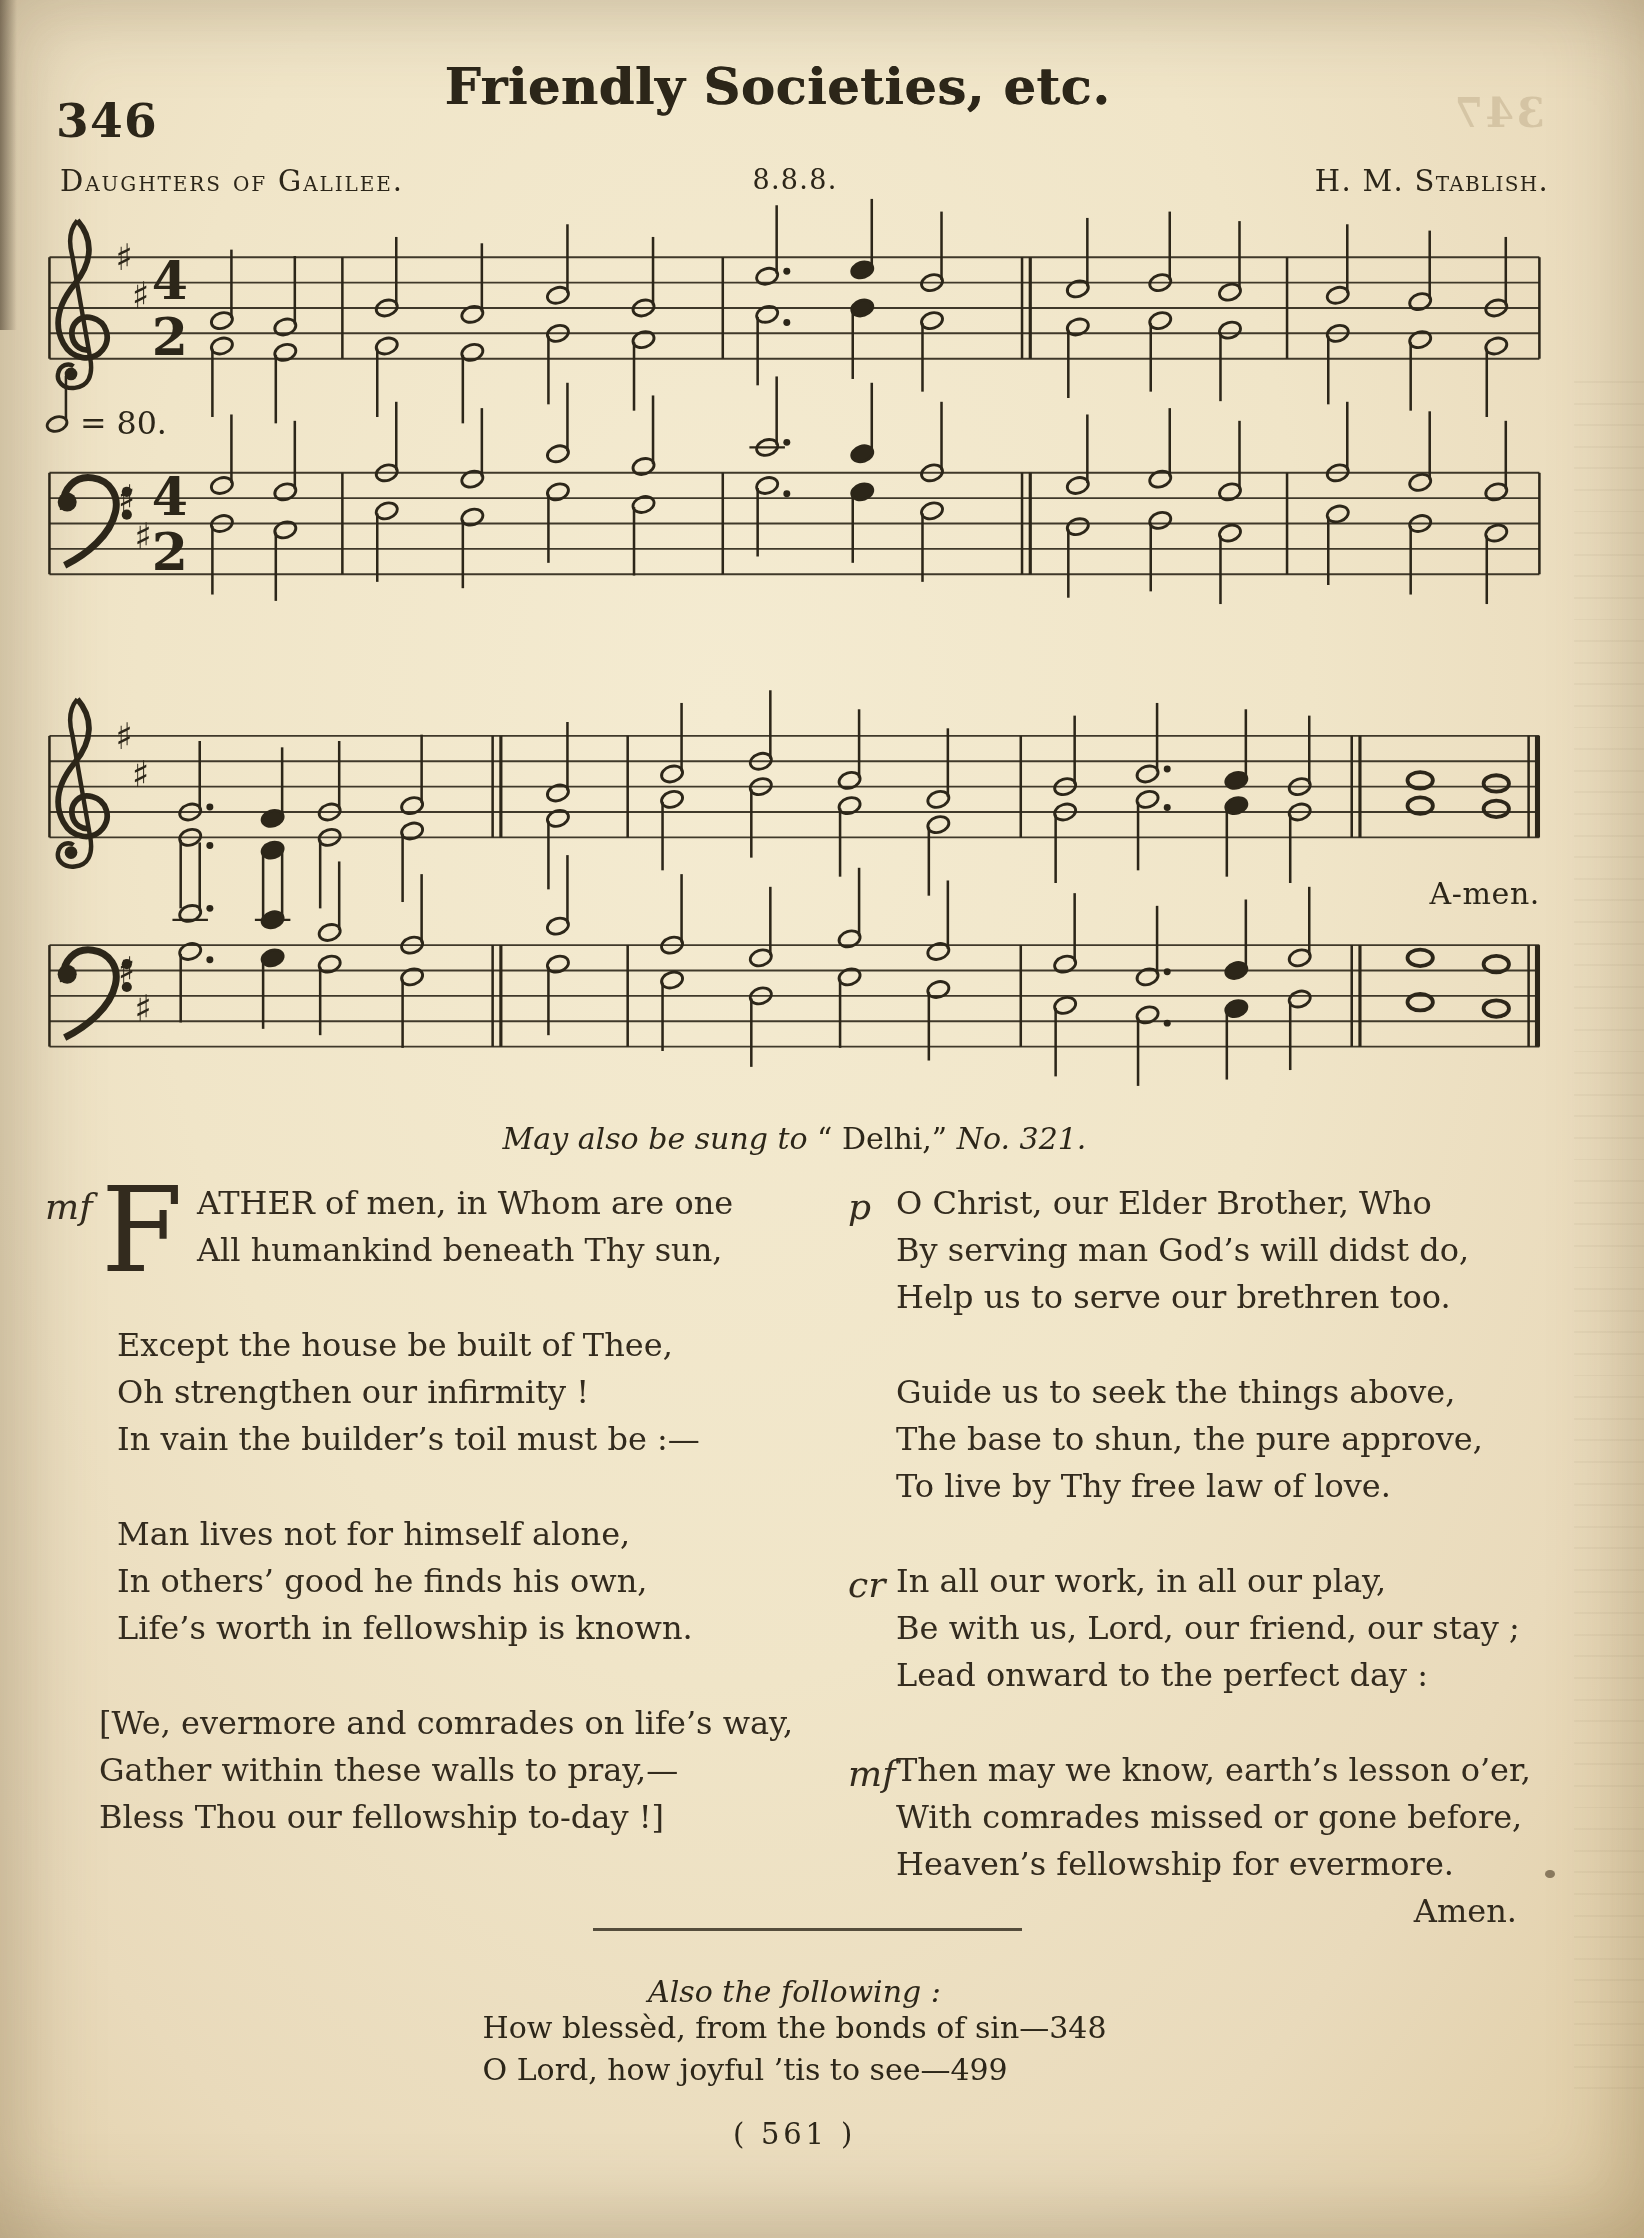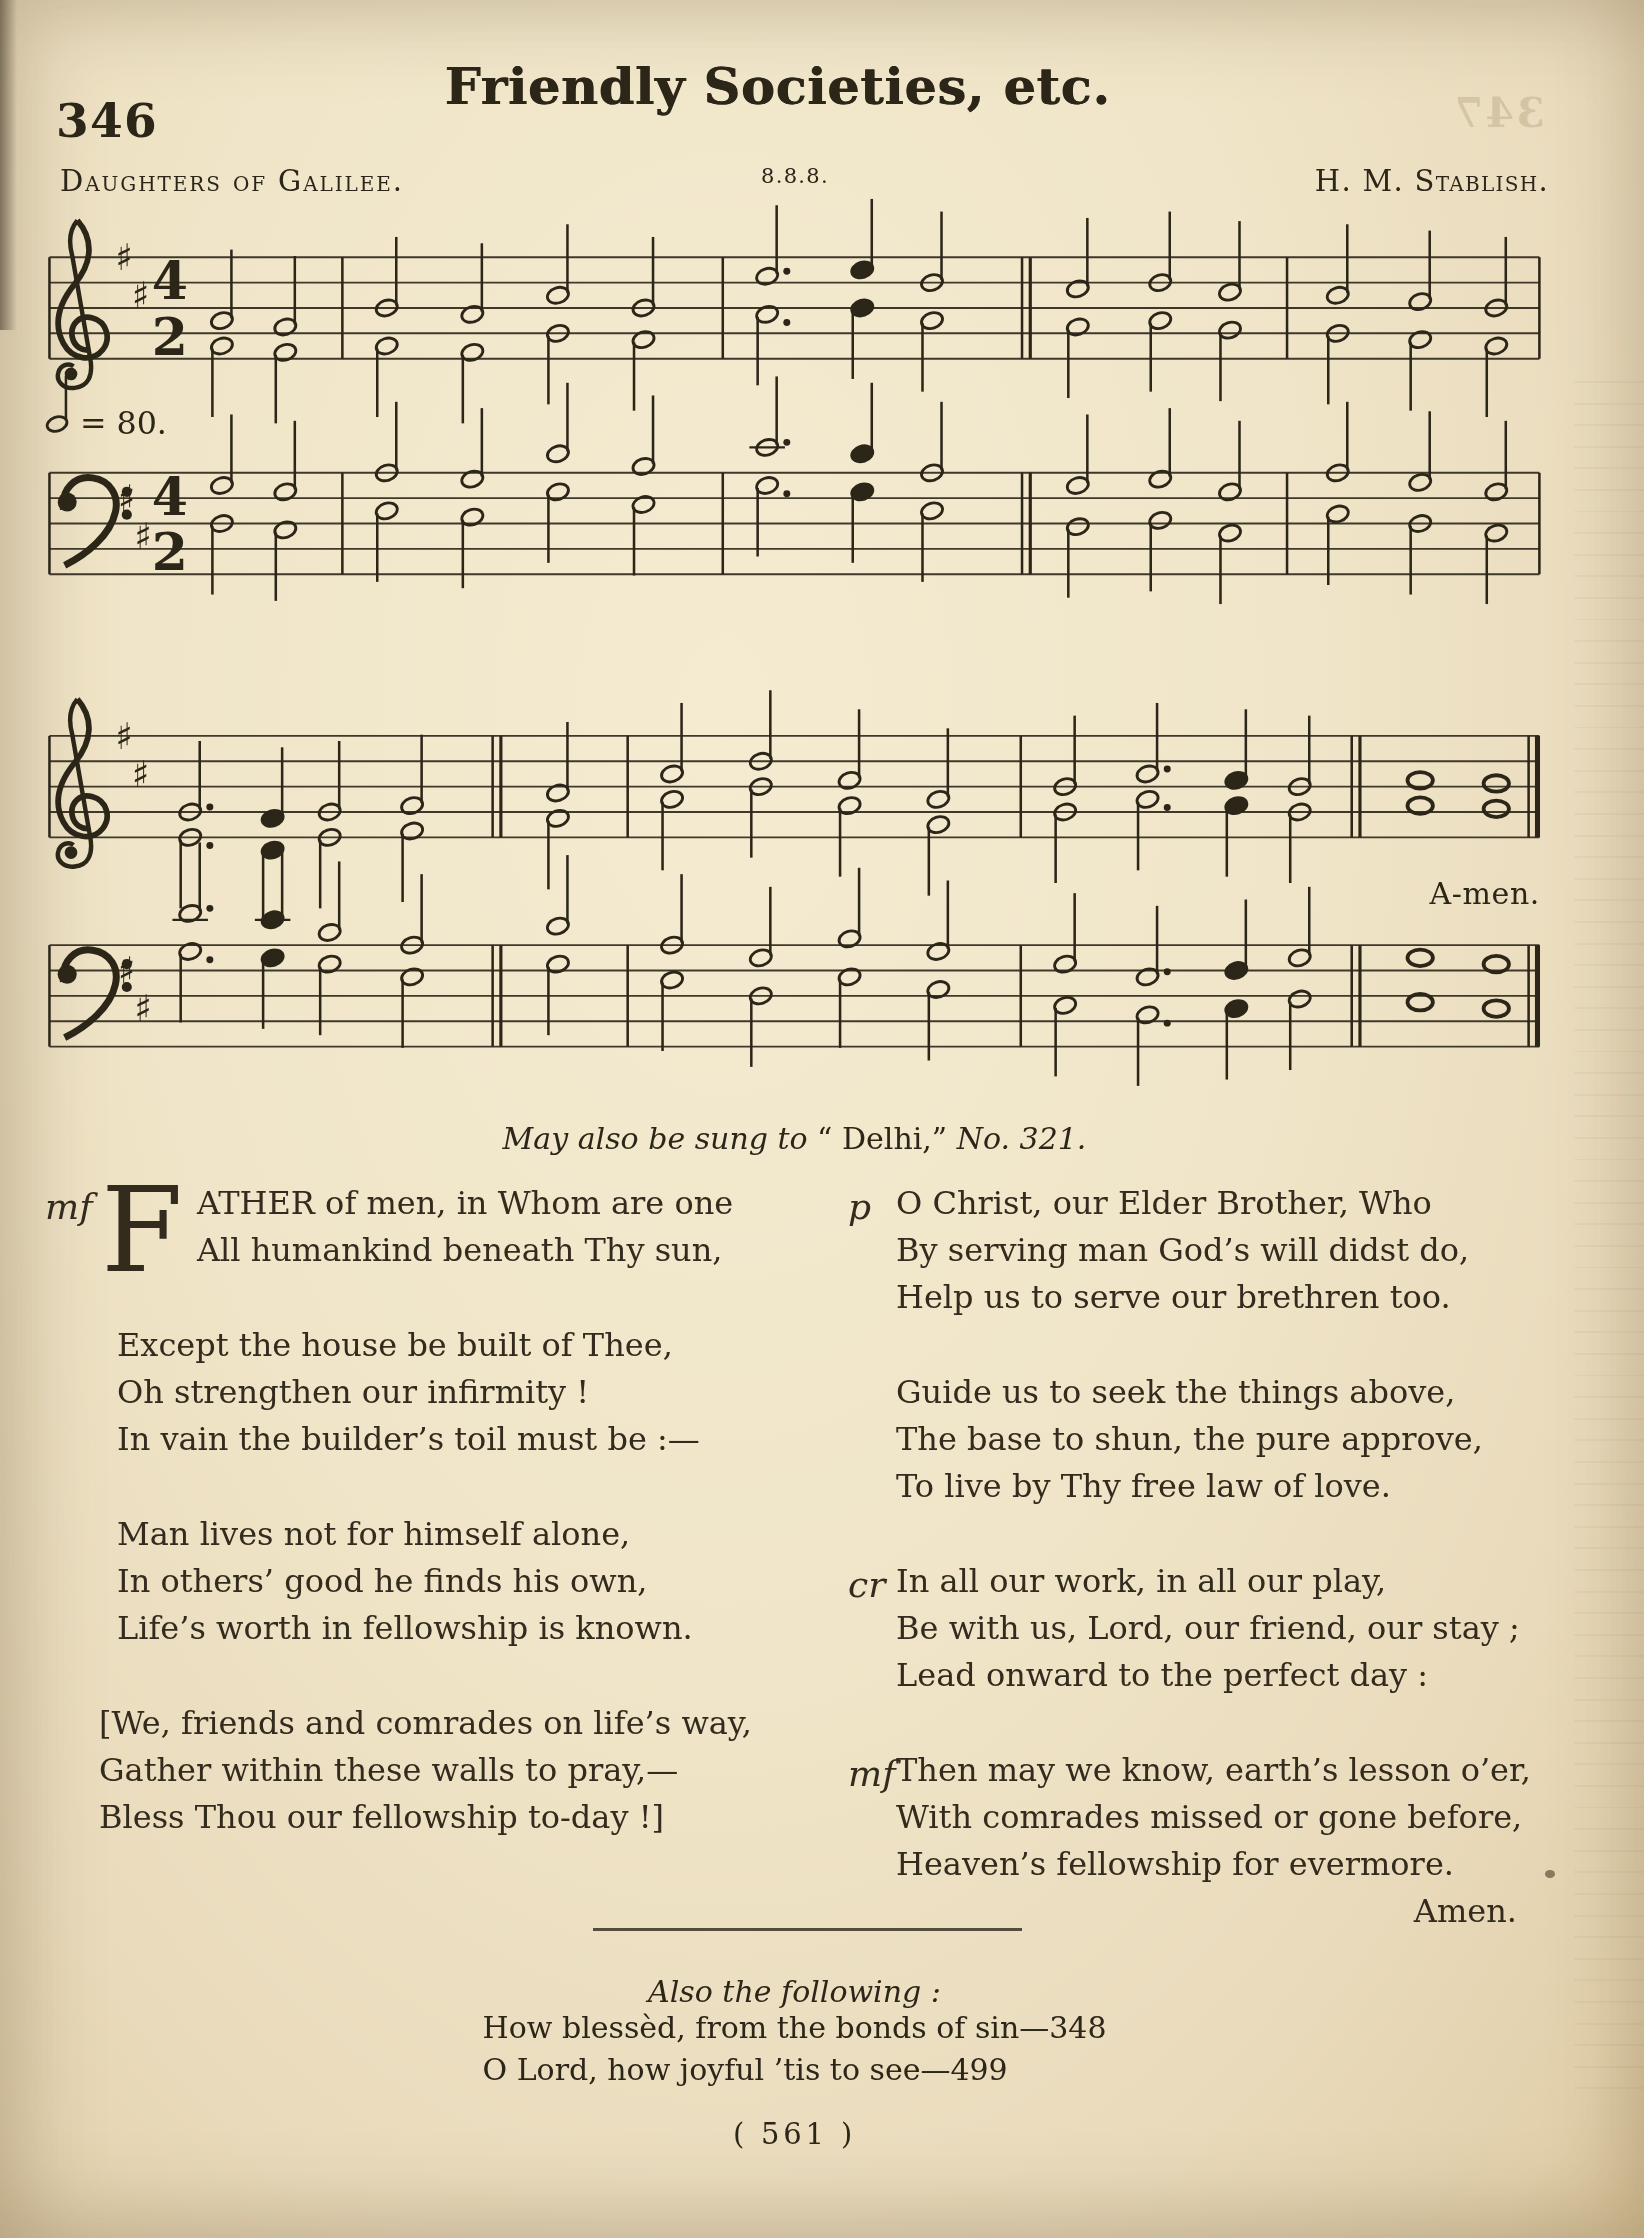--- a/index.html
+++ b/index.html
@@ -8,21 +8,21 @@
     background:radial-gradient(ellipse at 44% 32%, #f4ebd1 0%, #f0e5c8 45%, #e9dabb 75%, #e2d0ab 92%, #d9c49a 100%);
     box-shadow:inset 32px 22px 76px rgba(110,88,55,.22), inset -25px -32px 76px rgba(110,88,55,.20);
     font-family:"DejaVu Serif","Liberation Serif",serif;color:#2c2619;
   }
   [data-name]{box-sizing:border-box;}
   .abs{position:absolute;}
   #hymn-number{left:56px;top:93px;font-size:47px;font-weight:bold;letter-spacing:1.3px;}
   #page-title{left:12px;right:101px;top:56px;text-align:center;font-size:51px;font-weight:bold;letter-spacing:0.6px;
     text-shadow:0.6px 0 0 #2c2619;}
   #tune-name{left:60px;top:164px;font-size:29px;font-variant:small-caps;letter-spacing:1.9px;}
-  #meter{left:795px;top:164px;transform:translateX(-50%);font-size:21px;letter-spacing:1.3px;}
+  #meter{left:795px;top:164px;transform:translateX(-50%);font-size:27px;letter-spacing:1.3px;}
   #composer{right:95px;top:164px;font-size:29px;font-variant:small-caps;letter-spacing:1.3px;text-align:right;}
   #bleed-347{left:1452px;top:89px;font-size:41px;font-weight:bold;color:rgba(125,98,60,.20);transform:scaleX(-1);letter-spacing:2.5px;}
   #music-layer{left:0;top:0;width:1644px;height:2239px;pointer-events:none;}
   #amen-lyric{left:1319px;top:876px;width:221px;text-align:right;font-size:30px;letter-spacing:0.6px;}
   #alt-tune-note{left:0;width:1589px;top:1121px;text-align:center;font-size:30px;font-style:italic;}
   #alt-tune-note .upright{font-style:normal;}
   .verse-col{position:absolute;top:1180px;font-size:32px;line-height:47px;color:#332b1e;}
   #verse-col-left{left:117px;width:748px;}
   #verse-col-right{left:896px;width:644px;}
   .stanza{position:relative;margin-bottom:48px;}
@@ -426,21 +426,21 @@
         <div class="vl" data-name="verse-line">Except the house be built of Thee,</div>
         <div class="vl" data-name="verse-line">Oh strengthen our infirmity !</div>
         <div class="vl" data-name="verse-line">In vain the builder’s toil must be :—</div>
       </div>
       <div class="stanza" data-name="stanza">
         <div class="vl" data-name="verse-line">Man lives not for himself alone,</div>
         <div class="vl" data-name="verse-line">In others’ good he finds his own,</div>
         <div class="vl" data-name="verse-line">Life’s worth in fellowship is known.</div>
       </div>
       <div class="stanza" data-name="stanza">
-        <div class="vl" data-name="verse-line">[We, friends and comrades on life’s way,</div>
+        <div class="vl" data-name="verse-line">[We, evermore and comrades on life’s way,</div>
         <div class="vl" data-name="verse-line">Gather within these walls to pray,—</div>
         <div class="vl" data-name="verse-line">Bless Thou our fellowship to-day !]</div>
       </div>
     </div>
   <div class="verse-col" id="verse-col-right" data-name="verse-column-right">
       <div class="stanza" data-name="stanza">
         <span class="dyn" data-name="dynamic-marking">p</span>
         <div class="vl" data-name="verse-line">O Christ, our Elder Brother, Who</div>
         <div class="vl" data-name="verse-line">By serving man God’s will didst do,</div>
         <div class="vl" data-name="verse-line">Help us to serve our brethren too.</div>

